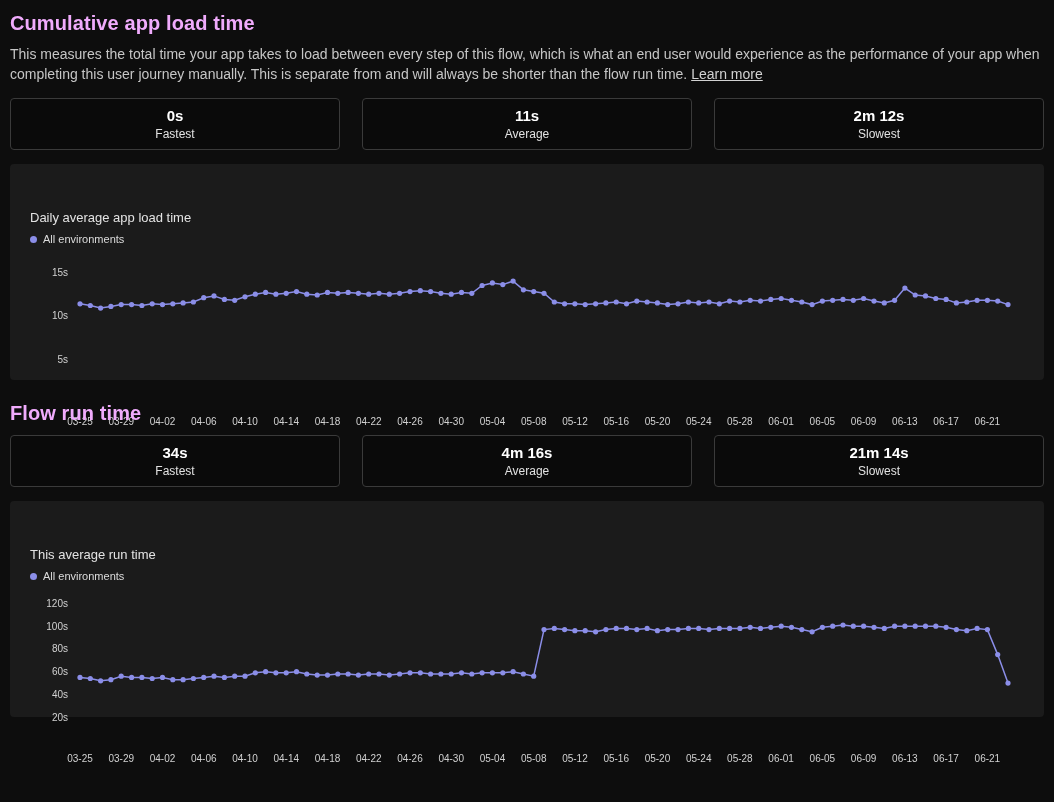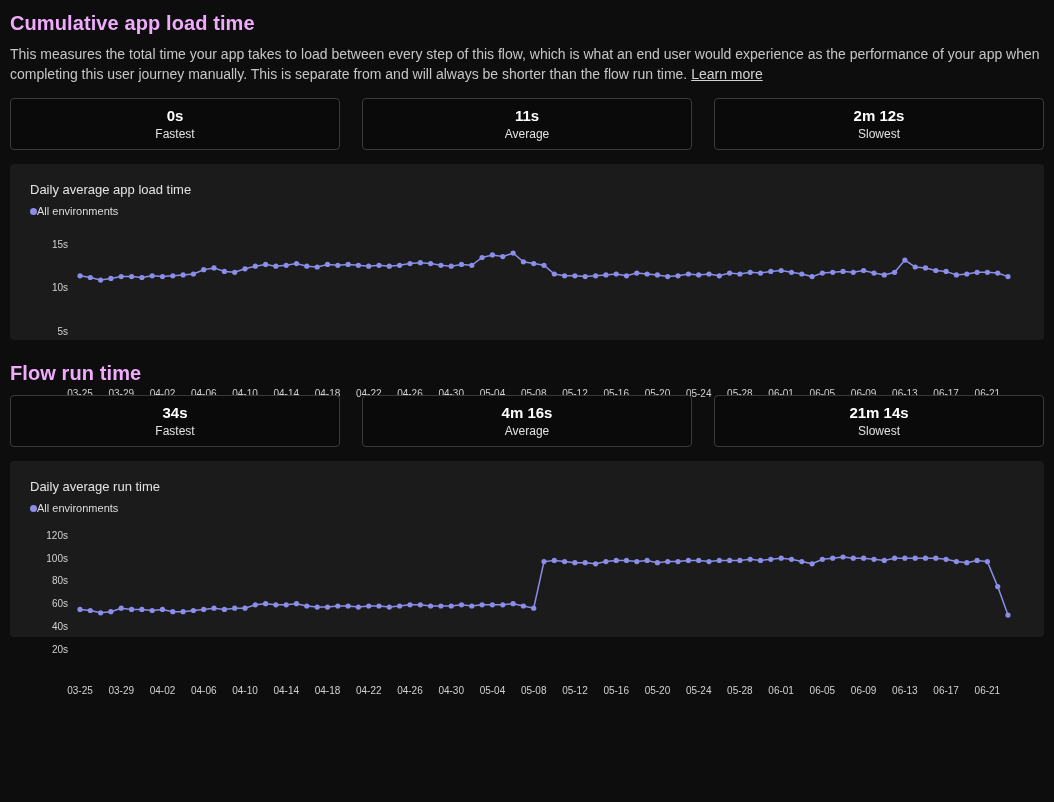--- a/index.html
+++ b/index.html
@@ -23,24 +23,24 @@
   .stats { display: flex; gap: 22px; margin-bottom: 14px; }
   .card {
     flex: 1; height: 52px; background: #0a0a0a;
     border: 1px solid #3a3a3a; border-radius: 4px;
     display: flex; flex-direction: column; align-items: center; justify-content: center;
   }
   .card .val { font-size: 15px; font-weight: 700; color: #ffffff; }
   .card .lbl { font-size: 12px; color: #e2e2e2; margin-top: 3px; }
   .panel {
     background: #1b1b1b; border-radius: 4px;
-    padding: 4px 20px 6px 20px; height: 176px; margin-bottom: 0;
+    padding: 32px 20px 6px 20px; height: 216px; margin-bottom: 0;
   }
   .chart-title { font-size: 13px; color: #e3e3e3; margin: 14px 0 8px 0; }
-  .legend { display: flex; align-items: center; margin-bottom: 2px; text-align: center; }
+  .legend { display: flex; align-items: center; gap: 6px; margin-bottom: 2px; text-align: center; }
   .legend .dot { width: 7px; height: 7px; border-radius: 50%; background: #8b8ee8; display: inline-block; }
   .legend .legend-label { font-size: 11px; color: #dcdcdc; }
   svg text.tick { fill: #d2d2d2; font-size: 10px; font-family: "Liberation Sans", sans-serif; }
 </style>
 </head>
 <body>
 
 <div class="page">
 
   <section>
@@ -203,21 +203,21 @@
         <div class="val">4m 16s</div>
         <div class="lbl">Average</div>
       </div>
       <div class="card">
         <div class="val">21m 14s</div>
         <div class="lbl">Slowest</div>
       </div>
     </div>
 
     <div class="panel">
-      <div class="chart-title">Daily average run time</div>
+      <div class="chart-title">This average run time</div>
       <div class="legend">
         <span class="dot" style="background: rgb(139, 142, 232);"></span>
         <span class="legend-label">All environments</span>
       </div>
       <svg width="994" height="186">
           <text x="38" y="136.73076923076923" text-anchor="end" class="tick">20s</text>
           <text x="38" y="113.96153846153845" text-anchor="end" class="tick">40s</text>
           <text x="38" y="91.1923076923077" text-anchor="end" class="tick">60s</text>
           <text x="38" y="68.42307692307692" text-anchor="end" class="tick">80s</text>
           <text x="38" y="45.653846153846146" text-anchor="end" class="tick">100s</text>

